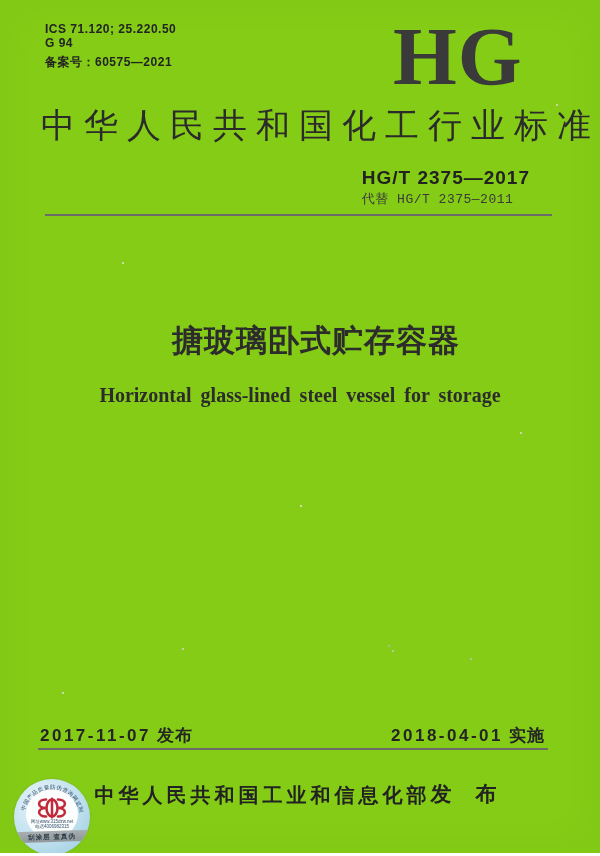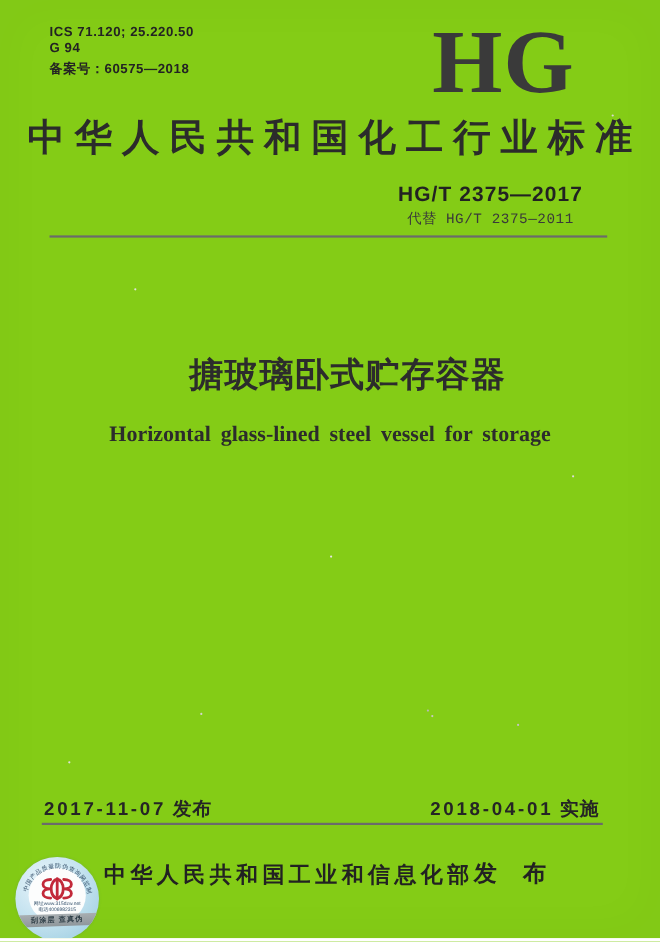--- a/index.html
+++ b/index.html
@@ -20,29 +20,29 @@
   }
   .filing{margin-top:5px;}
   .hg-logo{
     position:absolute;left:393px;top:16px;
     font-family:"Liberation Serif","DejaVu Serif",serif;
     font-weight:700;font-size:82px;line-height:1;
     color:#3a3a3a;letter-spacing:1px;
   }
   .standard-name{
     position:absolute;left:0;top:106px;width:600px;
-    text-align:center;
+    text-align:right;
     font-family:"Liberation Serif","DejaVu Serif",serif;
-    font-weight:700;font-size:34px;line-height:1.2;
+    font-weight:400;font-size:34px;line-height:1.2;
     letter-spacing:9px;padding-left:9px;box-sizing:border-box;
     color:#2b2b2b;white-space:nowrap;
   }
   .code-block{
     position:absolute;right:70px;top:167px;
-    text-align:center;line-height:1.15;
+    text-align:left;line-height:1.15;
   }
   .std-code{
     font-size:19px;font-weight:700;letter-spacing:1px;color:#222;
   }
   .replaces{
     margin-top:4px;
     font-family:Liberation Mono, monospace;
     font-size:13px;font-weight:400;letter-spacing:.5px;color:#3a3a3a;
   }
   .rule{
@@ -128,21 +128,21 @@
   }
 </style>
 </head>
 <body>
 
 <div class="page">
 
   <div class="ics-block">
     <div>ICS 71.120; 25.220.50</div>
     <div>G 94</div>
-    <div class="filing">备案号：60575—2018</div>
+    <div class="filing">备案号：60575—2021</div>
   </div>
 
   <div class="hg-logo">HG</div>
 
   <div class="standard-name">中华人民共和国化工行业标准</div>
 
   <div class="code-block">
     <div class="std-code">HG/T 2375—2017</div>
     <div class="replaces">代替 HG/T 2375—2011</div>
   </div>

